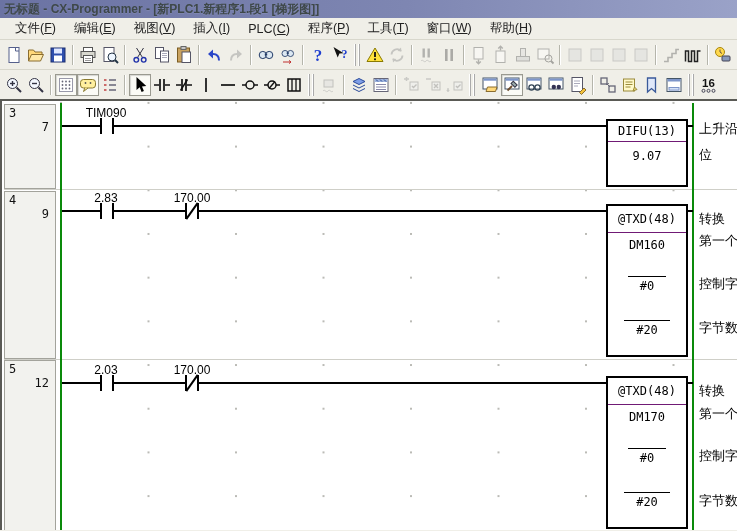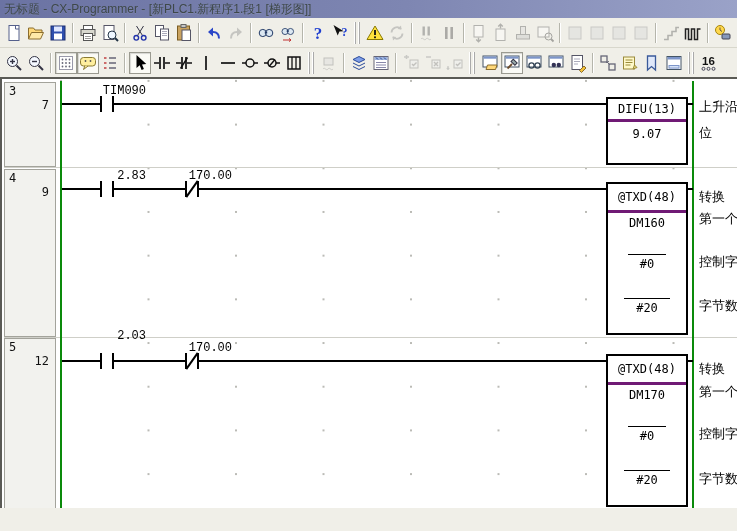--- a/index.html
+++ b/index.html
@@ -3,21 +3,21 @@
 <meta charset="utf-8">
 <style>
   html,body{margin:0;padding:0;background:#c8c8c0;}
   *{box-sizing:border-box;}
   .app{position:relative;width:737px;height:531px;overflow:hidden;
        font-family:"Liberation Sans","DejaVu Sans",sans-serif;background:#f0efe8;}
 
   
   .titlebar{height:18px;background:linear-gradient(90deg,#6b73a3 0%,#7e86b2 55%,#9aa2c8 100%);
             display:flex;align-items:center;padding-left:4px;}
-  .titlebar .ttext{font-size:12px;font-weight:normal;color:#3e4849;letter-spacing:0px;
+  .titlebar .ttext{font-size:12px;font-weight:bold;color:#3e4849;letter-spacing:0px;
                    white-space:nowrap;text-shadow:0 1px 0 rgba(255,255,255,.08);}
 
   
   .menubar{height:22px;background:#f0efe8;border-bottom:1px solid #d8d7cc;
            display:flex;align-items:center;padding-left:6px;}
   .menu-item{font-size:12.5px;color:#222;padding:2px 9px;white-space:nowrap;cursor:default;}
   .menu-item u{text-decoration:underline;}
 
   
   .toolbar{height:30px;background:#f0efe8;display:flex;align-items:center;
@@ -46,41 +46,52 @@
   .rnum{position:absolute;left:4px;top:1px;font-size:12px;color:#111;
         font-family:"DejaVu Sans Mono","Liberation Mono",monospace;}
   .rstep{position:absolute;right:6px;top:15px;font-size:12px;color:#111;
         font-family:"DejaVu Sans Mono","Liberation Mono",monospace;}
   .wire{position:absolute;height:2px;background:#000;}
   .contact{position:absolute;width:14px;height:16px;background:#fff;}
   .contact .bar{position:absolute;top:0;width:2px;height:16px;background:#000;}
   .contact .b1{left:0;}  .contact .b2{right:0;}
   .contact .slash{position:absolute;left:6px;top:-2px;width:2px;height:20px;background:#000;
                   transform:rotate(35deg);}
-  .clabel{position:absolute;width:80px;text-align:right;font-size:12px;color:#000;
-          font-family:Liberation Mono, monospace;white-space:nowrap;}
+  .clabel{position:absolute;width:80px;text-align:center;font-size:12px;color:#000;
+          font-family:Liberation Sans, sans-serif;white-space:nowrap;}
   .iblock{position:absolute;left:604px;width:82px;background:#fff;border:2px solid #000;}
-  .iblock .bt{text-align:center;font-size:12px;color:#000;border-bottom:3px solid #701a75;
+  .iblock .bt{text-align:center;font-size:12px;color:#000;border-bottom:1px solid #701a75;
               font-family:"DejaVu Sans Mono","Liberation Mono",monospace;white-space:nowrap;}
   .op{position:absolute;left:0;right:0;text-align:center;font-size:12px;color:#000;
       font-family:"DejaVu Sans Mono","Liberation Mono",monospace;line-height:14px;}
   .op span{display:inline-block;min-width:30px;}
   .op.ol span{border-top:1px solid #000;padding:2px 12px 0 12px;}
   .rcmt{position:absolute;left:697px;width:40px;font-size:13px;line-height:16px;color:#000;
         white-space:nowrap;overflow:hidden;}
 </style>
 </head>
 <body>
 
 <div class="app">
 
   <div class="titlebar">
     <span class="ttext">无标题 - CX-Programmer - [新PLC1.新程序1.段1 [梯形图]]</span>
   </div>
 
+  <div class="menubar" id="menubar">
+      <span class="menu-item">文件(<u>F</u>)</span>
+      <span class="menu-item">编辑(<u>E</u>)</span>
+      <span class="menu-item">视图(<u>V</u>)</span>
+      <span class="menu-item">插入(<u>I</u>)</span>
+      <span class="menu-item">PLC(<u>C</u>)</span>
+      <span class="menu-item">程序(<u>P</u>)</span>
+      <span class="menu-item">工具(<u>T</u>)</span>
+      <span class="menu-item">窗口(<u>W</u>)</span>
+      <span class="menu-item">帮助(<u>H</u>)</span>
+    </div>
 
   <div class="toolbar row1" id="toolbar1">
       <button class="tbtn">
         <svg viewBox="0 0 20 20" xmlns="http://www.w3.org/2000/svg">
           <rect x="5" y="2.5" width="10" height="15" fill="#fff" stroke="#55608c"></rect>
           <path d="M11.5 2.5v3.5H15" fill="none" stroke="#55608c"></path>
         </svg>
       </button>
       <button class="tbtn">
         <svg viewBox="0 0 20 20" xmlns="http://www.w3.org/2000/svg">
@@ -549,21 +560,21 @@
     <div class="rcmt" style="top:110px">转换</div>
     <div class="rcmt" style="top:132px">第一个</div>
     <div class="rcmt" style="top:175px">控制字</div>
     <div class="rcmt" style="top:219px">字节数</div>
 
     <div class="rung-cell" style="top:259px;height:172px">
       <span class="rnum">5</span>
       <span class="rstep">12</span>
     </div>
     <div class="wire" style="left:60px;top:281px;width:544px"></div>
-    <div class="clabel" style="left:64px;top:250px">2.03</div>
+    <div class="clabel" style="left:64px;top:262px">2.03</div>
     <div class="clabel" style="left:150px;top:262px">170.00</div>
     <div class="contact" style="left:98px;top:274px">
       <span class="bar b1"></span>
         <span class="bar b2"></span>
     </div>
     <div class="contact" style="left:183px;top:274px">
       <span class="bar b1"></span>
         <span class="bar b2"></span>
         <span class="slash"></span>
     </div>

